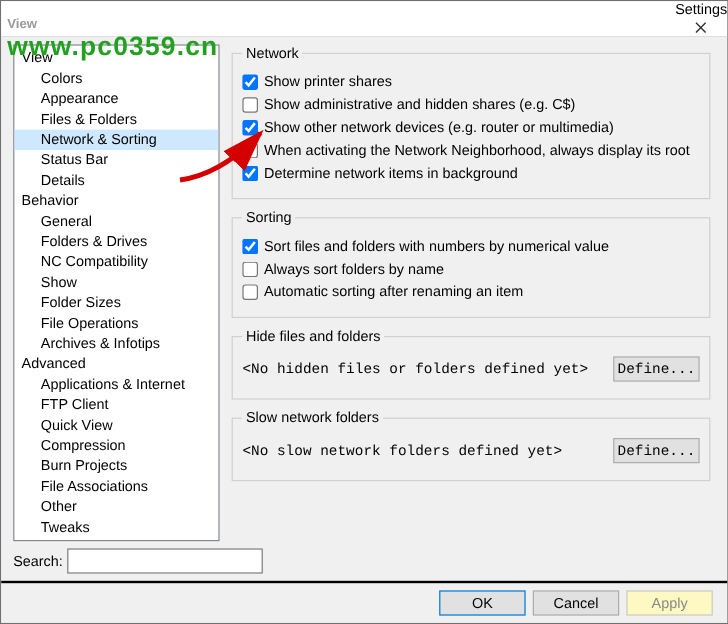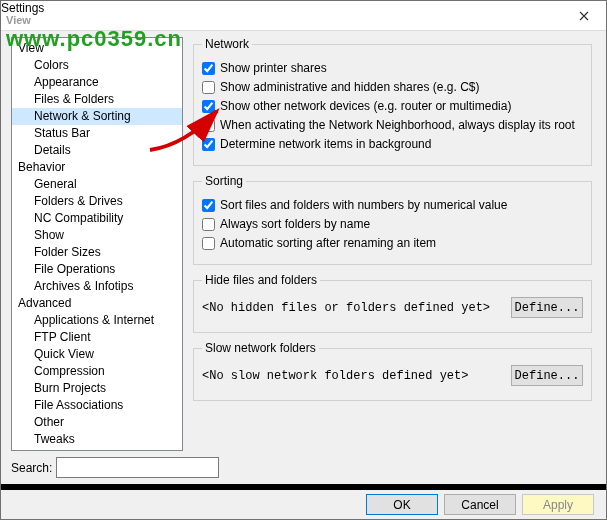--- a/index.html
+++ b/index.html
@@ -12,23 +12,24 @@
   overflow: hidden;
 }
 .dialog {
   width: 607px; height: 520px;
   border: 1px solid #707070;
   background: #f0f0f0;
   display: flex; flex-direction: column;
 }
 .titlebar {
   height: 30px; background: #fff;
-  display: flex; align-items: flex-start;
+  display: flex; align-items: flex-end;
   border-bottom: 1px solid #ddd;
-  padding-left: 0;
+  padding-left: 24px;
+  flex-direction: column;
 }
 .titlebar .title { flex: 1; font-size: 12px; }
 .titlebar .close {
   width: 45px; height: 30px;
   display: flex; align-items: center; justify-content: center;
   font-size: 16px; font-family: Arial;
   cursor: pointer;
 }
 .content {
   flex: 1; display: flex; padding: 6px 10px 0 10px;
@@ -90,21 +91,21 @@
   background: #e1e1e1;
   font: inherit; cursor: pointer;
   padding: 0 0;
 }
 .btn.default { border: 1px solid #0078d7; }
 .btn.disabled { color: #888; border-color: #c8c8c8; background: #fef9c3; }
 .footer {
   height: 42px; display: flex;
   align-items: center; justify-content: flex-end;
   gap: 6px; padding: 0 12px;
-  border-top: 6px solid #000000;
+  border-top: 2px solid #000000;
   background: #f0f0f0;
 }
 
 .wm {
   position: absolute; top: 18px; left: 6px;
   pointer-events: none;
   font-weight: bold;
 }
 .wm .cn { font-size: 26px; }
 .wm .c1 { color: #f7a500; }

